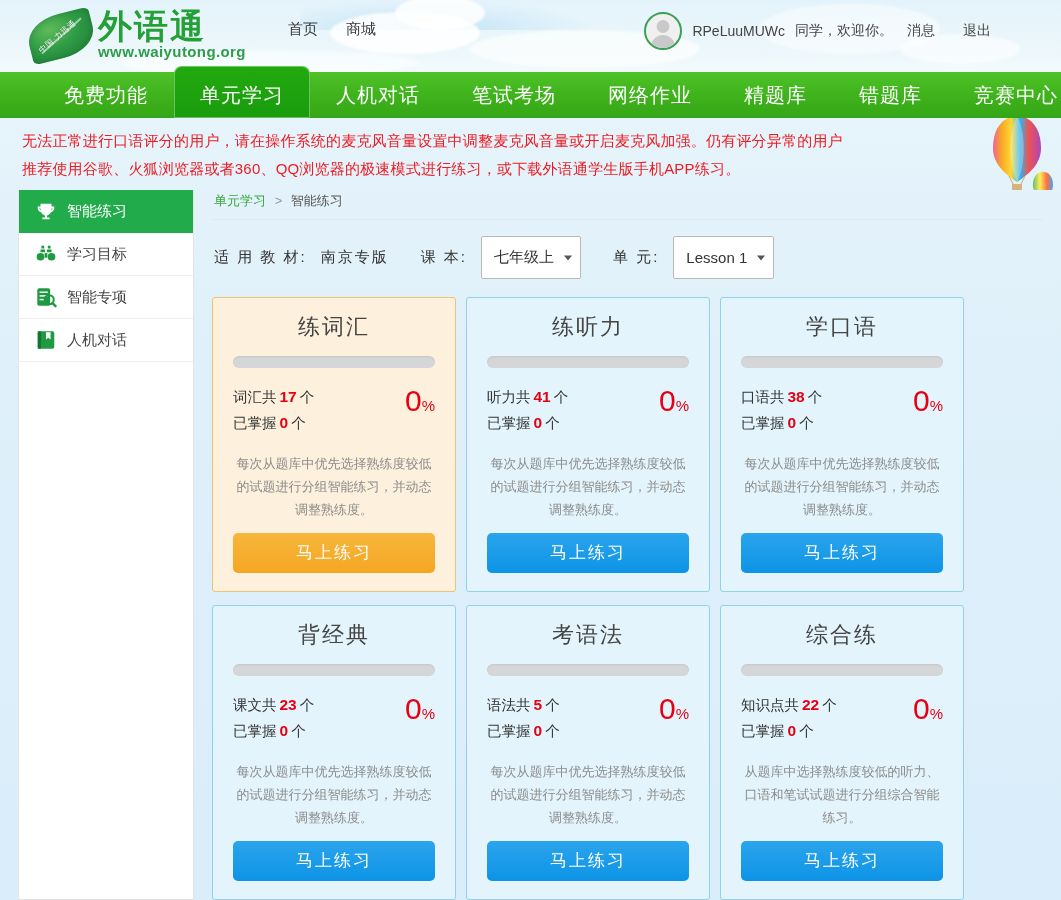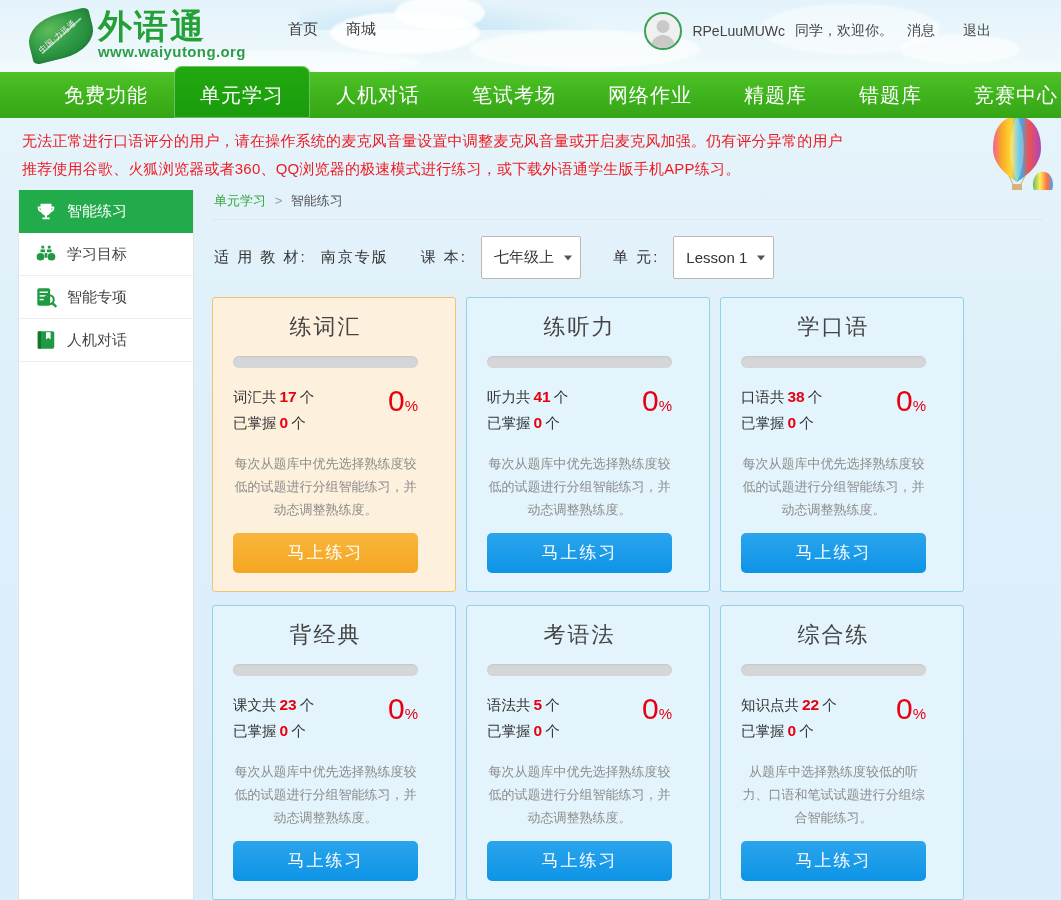--- a/index.html
+++ b/index.html
@@ -296,21 +296,21 @@
     display: grid;
     grid-template-columns: repeat(3, 244px);
     column-gap: 10px;
     row-gap: 13px;
     padding-top: 4px;
   }
   .card {
     border: 1px solid #8fd2ea;
     background: #e3f4fc;
     border-radius: 3px;
-    padding: 14px 37px 18px 20px;
+    padding: 14px 20px 18px 20px;
     height: 295px;
     display: flex;
     flex-direction: column;
   }
   .card.warm {
     border-color: #f0c274;
     background: #fdf0dc;
   }
   .card-title {
     text-align: center;

